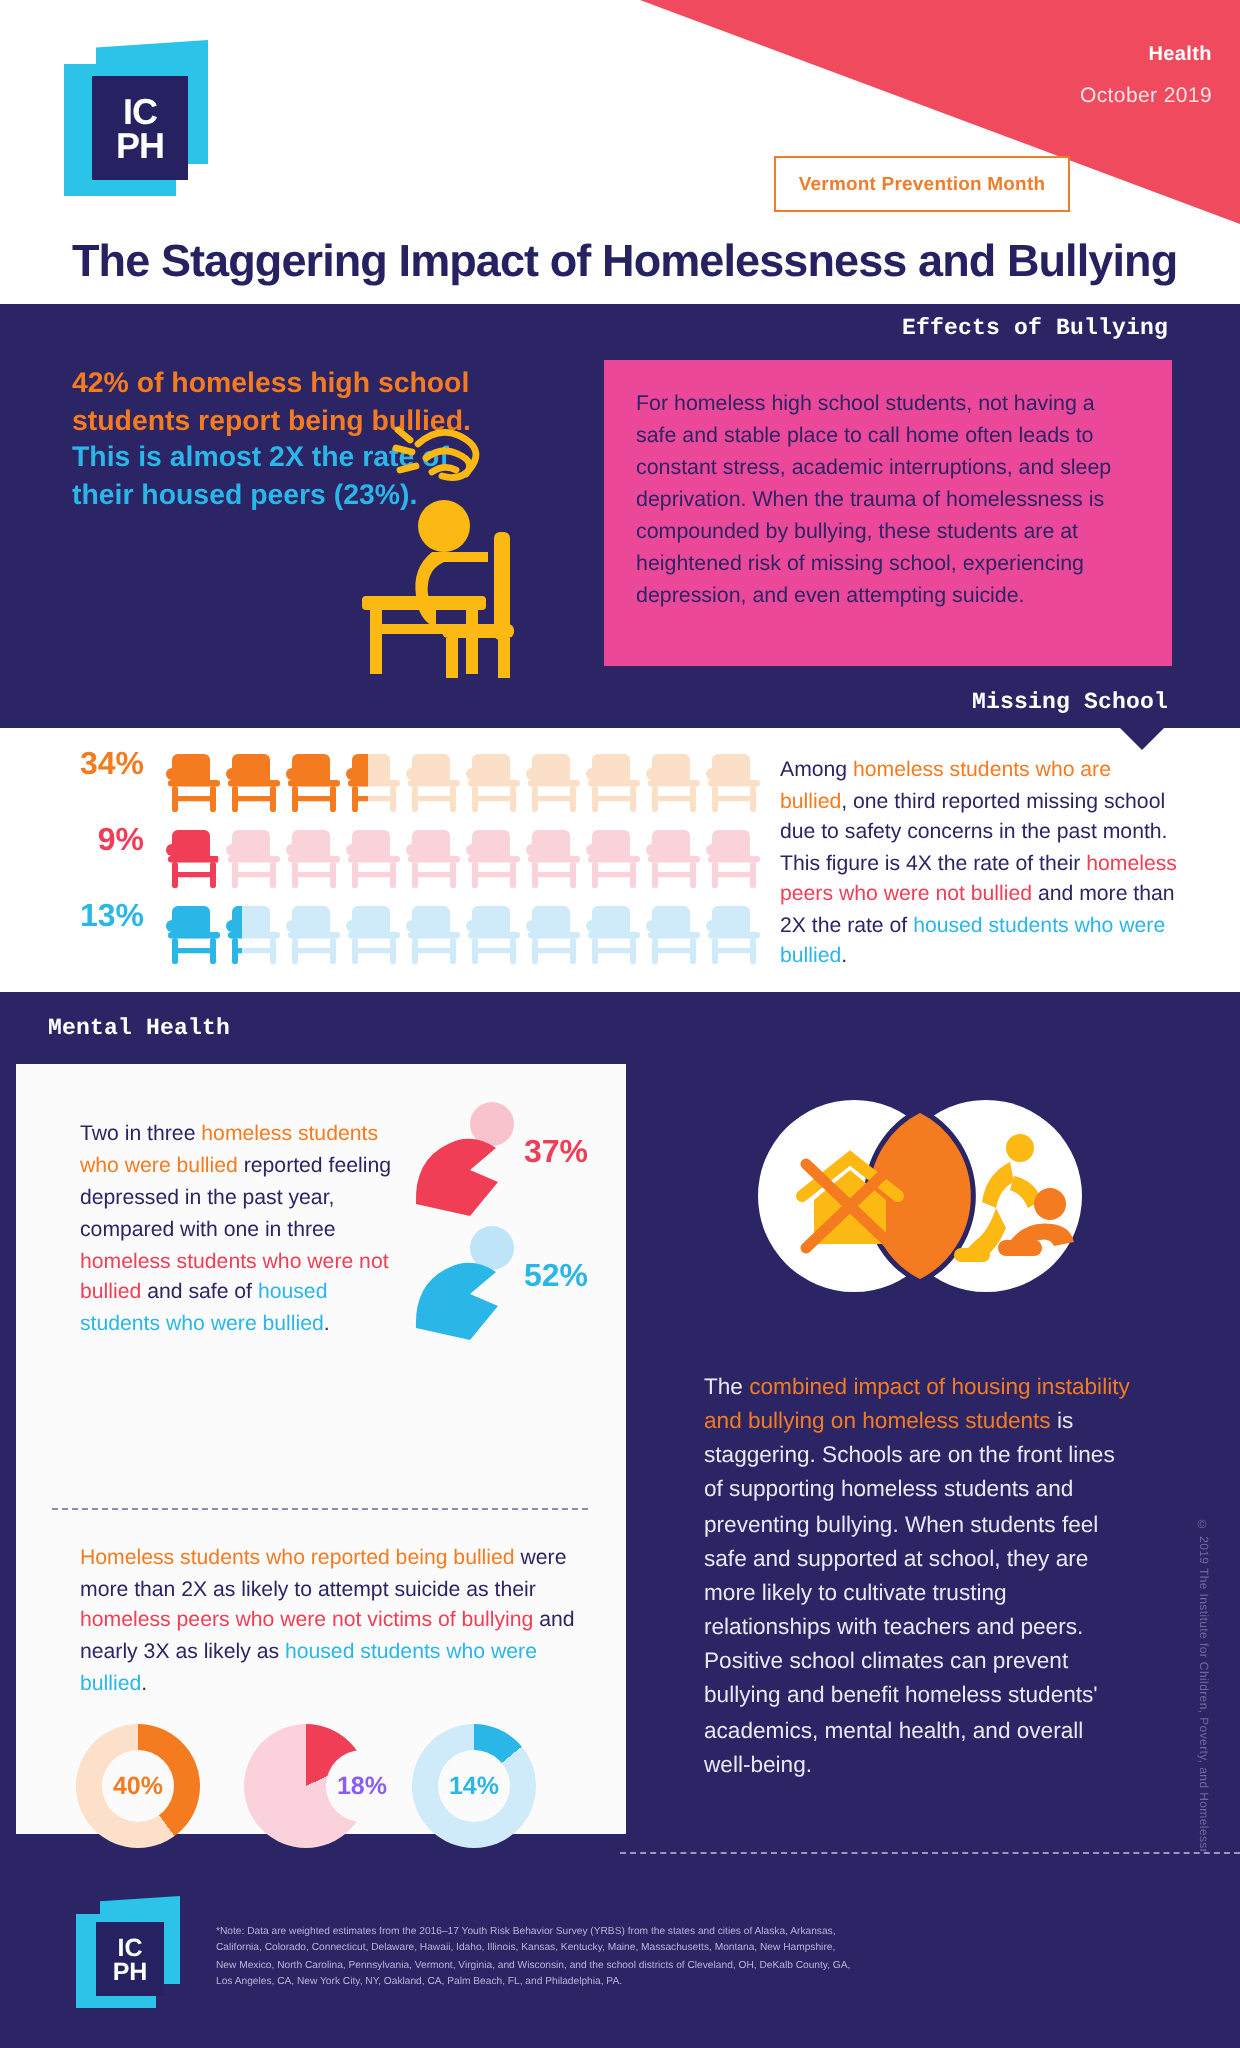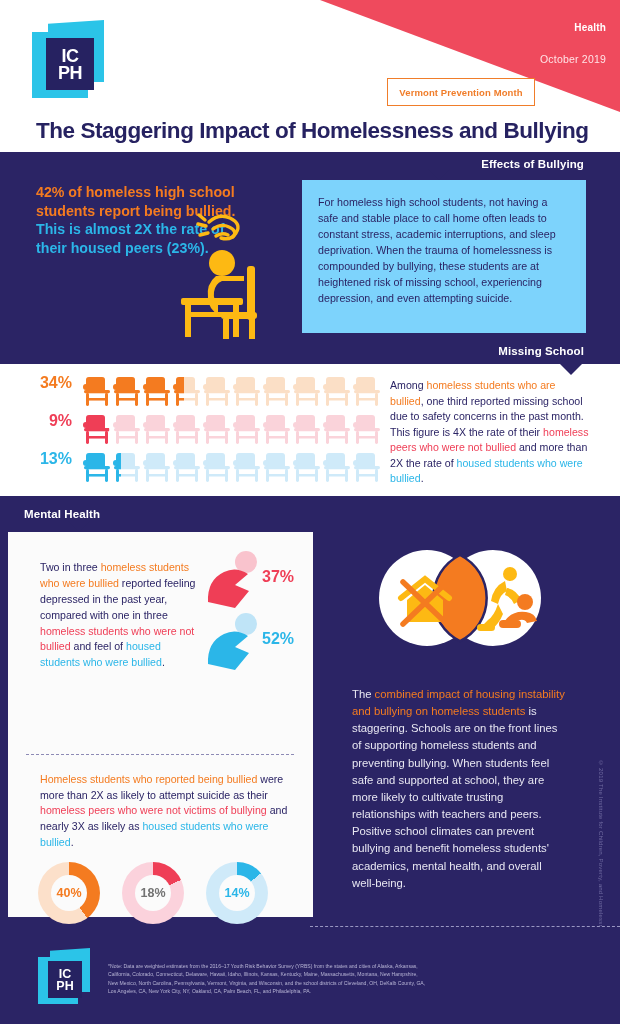--- a/index.html
+++ b/index.html
@@ -14,21 +14,21 @@
 
   
   .header { position:absolute; left:0; top:0; width:620px; height:152px; background:#fff; overflow:hidden; }
   .red-wedge {
     position:absolute; right:0; top:0; width:300px; height:112px;
     background:#ef4a5d;
     clip-path:polygon(100% 0, 100% 100%, 0 0);
   }
   .header-meta { position:absolute; right:14px; top:22px; text-align:right; z-index:4; }
   .header-meta .m1 { color:#ffffff; font-size:10px; font-weight:bold; letter-spacing:.2px; }
-  .header-meta .m2 { color:#ffe3e6; font-size:10.5px; margin-top:20px; letter-spacing:.2px; }
+  .header-meta .m2 { color:#ffe3e6; font-size:10.5px; margin-top:9px; letter-spacing:.2px; }
 
   .logo-wrap { position:absolute; left:30px; top:20px; width:246px; height:84px; }
   .logo-mark { position:absolute; left:0; top:0; width:88px; height:84px; }
   .lg-cy1 { position:absolute; left:18px; top:0px; width:56px; height:62px; background:#2bc4e8;
             clip-path:polygon(0 6%, 100% 0, 100% 100%, 0 100%); }
   .lg-cy2 { position:absolute; left:2px; top:12px; width:56px; height:66px; background:#2bc4e8; }
   .lg-navy { position:absolute; left:16px; top:18px; width:48px; height:52px; background:#262261; }
   .lg-navy span { position:absolute; left:0; right:0; color:#fff; font-weight:bold; font-size:18px;
                   text-align:center; letter-spacing:-.5px; line-height:1; font-family:"Liberation Sans",sans-serif; }
   .lg-navy .t1 { top:9px; }
@@ -40,31 +40,31 @@
     position:absolute; left:387px; top:78px; width:148px; height:28px;
     border:1.6px solid #f07d2a; display:flex; align-items:center; justify-content:center;
     color:#f07d2a; font-size:9.5px; font-weight:bold; letter-spacing:.1px; background:#fff; z-index:5;
   }
 
   .main-title { position:absolute; left:36px; top:118px; color:#262261;
                 font-size:22.5px; font-weight:bold; letter-spacing:-.45px; }
 
   
   .band { position:absolute; left:0; width:620px; background:#2b2465; }
-  .sec-label { position:absolute; color:#ffffff; font-size:11.5px; font-weight:bold; letter-spacing:.1px; }
+  .sec-label { position:absolute; color:#ffffff; font-size:11.5px; font-weight:bold; letter-spacing:.1px;font-family:Liberation Mono, monospace; }
 
   
   .s1 { top:152px; height:190px; }
   .s1-label { right:36px; top:158px; }
   .s1-stat { position:absolute; left:36px; top:183px; width:200px; font-size:14.2px;
              font-weight:bold; line-height:1.32; }
   .orange { color:#f47b20; }
   .cyan   { color:#2bb6e8; }
   .s1-card { position:absolute; left:302px; top:180px; width:284px; height:153px;
-             background:#7dd3fc; padding:14px 16px 10px 16px; }
+             background:#ec4899; padding:14px 16px 10px 16px; }
   .s1-card p { color:#2b2465; font-size:10.7px; line-height:1.5; }
   .notch { position:absolute; width:0; height:0; border-left:11px solid transparent;
            border-right:11px solid transparent; border-top:11px solid #2b2465; }
 
   
   .desk-icon { position:absolute; left:175px; top:200px; width:110px; height:140px; }
 
   
   .s2 { top:342px; height:22px; }
   .s2-label { right:36px; top:345px; }
@@ -825,21 +825,21 @@
     <span>Among </span><span class="orange">homeless students who are bullied</span><span>, one third reported missing school due to safety concerns in the past month. This figure is 4X the rate of their </span><span class="pink">homeless peers who were not bullied</span><span> and more than 2X the rate of </span><span class="cyan">housed students who were bullied</span><span>.</span>
   </div>
 
   <div class="band s3"></div>
   <div class="sec-label s3-label">Mental Health</div>
 
   <div class="mh-card">
     <div class="notch" style="left:60px; top:-11px;"></div>
 
     <div class="mh-text">
-      <span>Two in three </span><span class="orange">homeless students who were bullied</span><span> reported feeling depressed in the past year, compared with one in three </span><span class="pink">homeless students who were not bullied</span><span> and feel of </span><span class="cyan">housed students who were bullied</span><span>.</span>
+      <span>Two in three </span><span class="orange">homeless students who were bullied</span><span> reported feeling depressed in the past year, compared with one in three </span><span class="pink">homeless students who were not bullied</span><span> and safe of </span><span class="cyan">housed students who were bullied</span><span>.</span>
     </div>
 
     <div class="person-stack">
       <div class="p-row">
         <svg width="62" height="60" viewBox="0 0 62 60">
           <circle cx="42" cy="12" r="11" fill="#f9c3cd"></circle>
           <path d="M4 52 q-1 -22 16 -30 q12 -6 24 2 l-13 11 14 6 -14 17z" fill="#ef3e56"></path>
         </svg>
         <div class="p-pct pink">37%</div>
       </div>
@@ -856,21 +856,21 @@
 
     <div class="mh-text2">
       <span class="orange">Homeless students who reported being bullied</span><span> were more than 2X as likely to attempt suicide as their </span><span class="pink">homeless peers who were not victims of bullying</span><span> and nearly 3X as likely as </span><span class="cyan">housed students who were bullied</span><span>.</span>
     </div>
 
     <div class="donuts" id="donuts">
         <div class="donut" style="background: conic-gradient(rgb(244, 123, 32) 0%, rgb(244, 123, 32) 40%, rgb(252, 224, 202) 40%, rgb(252, 224, 202) 100%);">
           <div class="hole" style="color: rgb(244, 123, 32);">40%</div>
         </div>
         <div class="donut" style="background: conic-gradient(rgb(239, 62, 86) 0%, rgb(239, 62, 86) 18%, rgb(251, 210, 220) 18%, rgb(251, 210, 220) 100%);">
-          <div class="hole" style="color: #737373;">18%</div>
+          <div class="hole" style="color: #8b5cf6; margin-left: 28px;">18%</div>
         </div>
         <div class="donut" style="background: conic-gradient(rgb(43, 182, 232) 0%, rgb(43, 182, 232) 14%, rgb(207, 234, 249) 14%, rgb(207, 234, 249) 100%);">
           <div class="hole" style="color: rgb(43, 182, 232);">14%</div>
         </div>
       </div>
   </div>
 
   <svg class="venn" viewBox="0 0 190 100">
     <circle cx="62" cy="50" r="48" fill="#ffffff"></circle>
     <circle cx="128" cy="50" r="48" fill="#ffffff"></circle>

